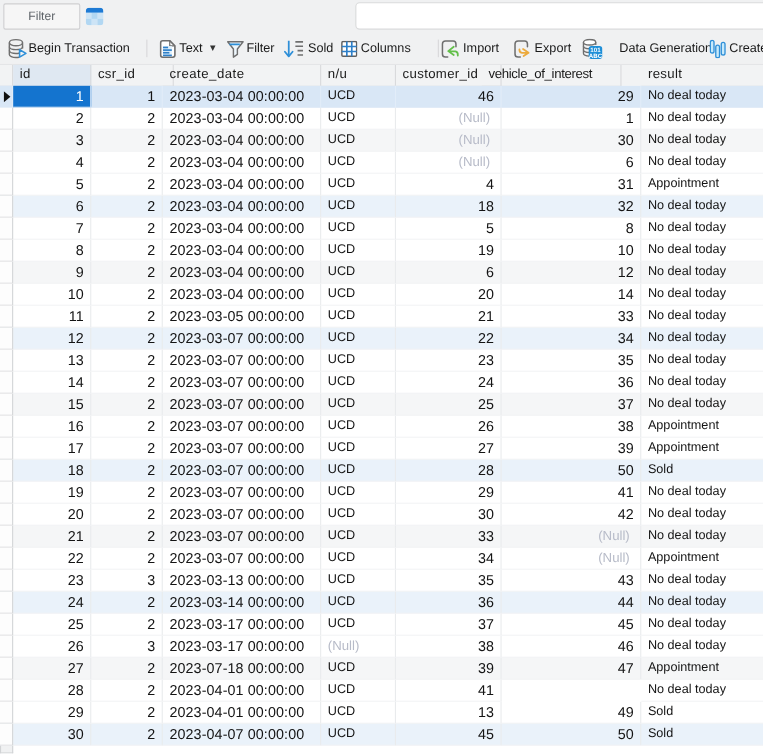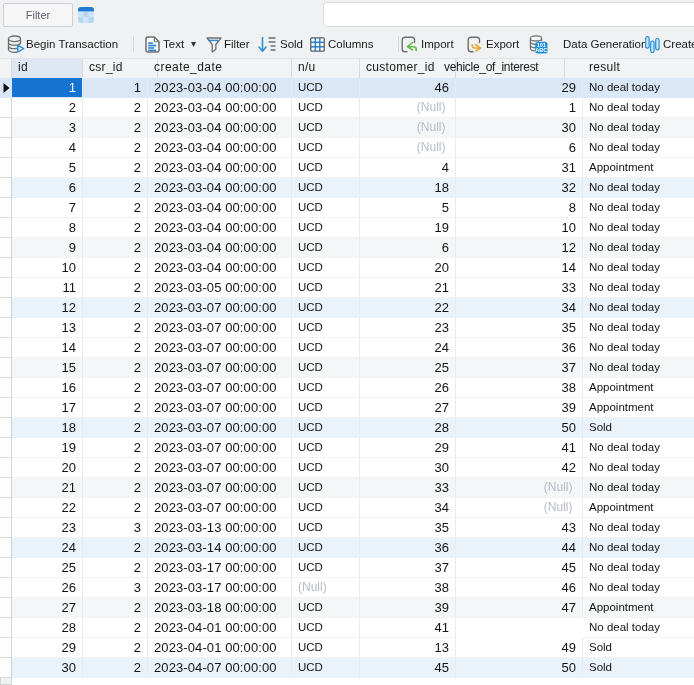--- a/index.html
+++ b/index.html
@@ -411,21 +411,21 @@
         <div class="c l date" style="left:148px;width:144px;">2023-03-17 00:00:00</div>
         <div class="c l null" style="left:292px;width:68px;">(Null)</div>
         <div class="c r num" style="left:360px;width:96px;">38</div>
         <div class="c r num" style="left:456px;width:127px;">46</div>
         <div class="c l" style="left:583px;width:112px;">No deal today</div>
       </div>
 <div class="row sg" style="top:598px">
         <div class="c gut" style="left:0;width:12px;"></div>
         <div class="c r num" style="left:12px;width:71px;">27</div>
         <div class="c r num" style="left:83px;width:65px;">2</div>
-        <div class="c l date" style="left:148px;width:144px;">2023-03-18 00:00:00</div>
+        <div class="c l date" style="left:148px;width:144px;">2023-07-18 00:00:00</div>
         <div class="c l" style="left:292px;width:68px;">UCD</div>
         <div class="c r num" style="left:360px;width:96px;">39</div>
         <div class="c r num" style="left:456px;width:127px;">47</div>
         <div class="c l" style="left:583px;width:112px;">Appointment</div>
       </div>
 <div class="row " style="top:618px">
         <div class="c gut" style="left:0;width:12px;"></div>
         <div class="c r num" style="left:12px;width:71px;">28</div>
         <div class="c r num" style="left:83px;width:65px;">2</div>
         <div class="c l date" style="left:148px;width:144px;">2023-04-01 00:00:00</div>

